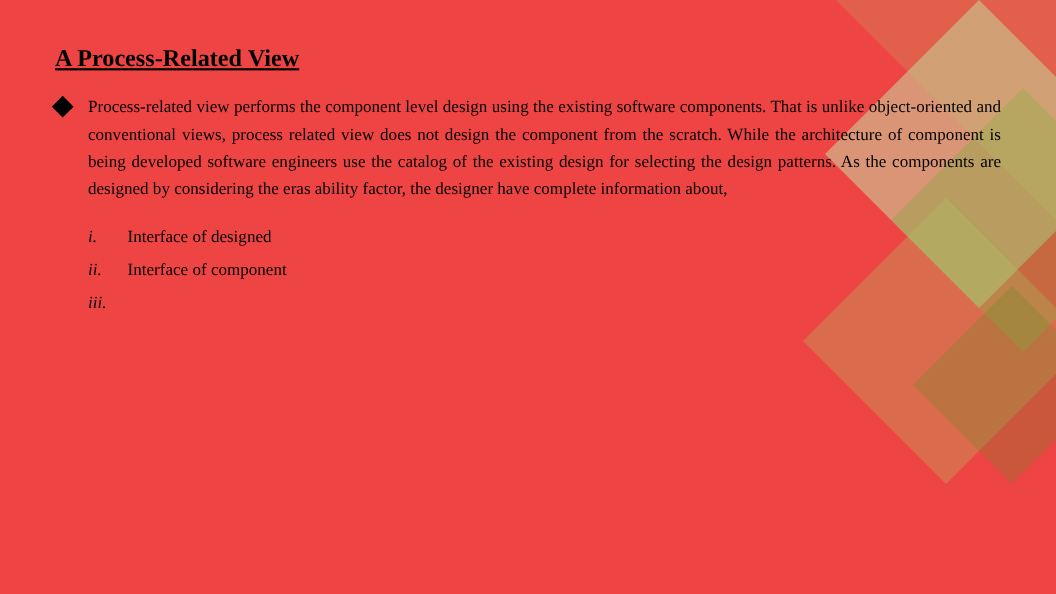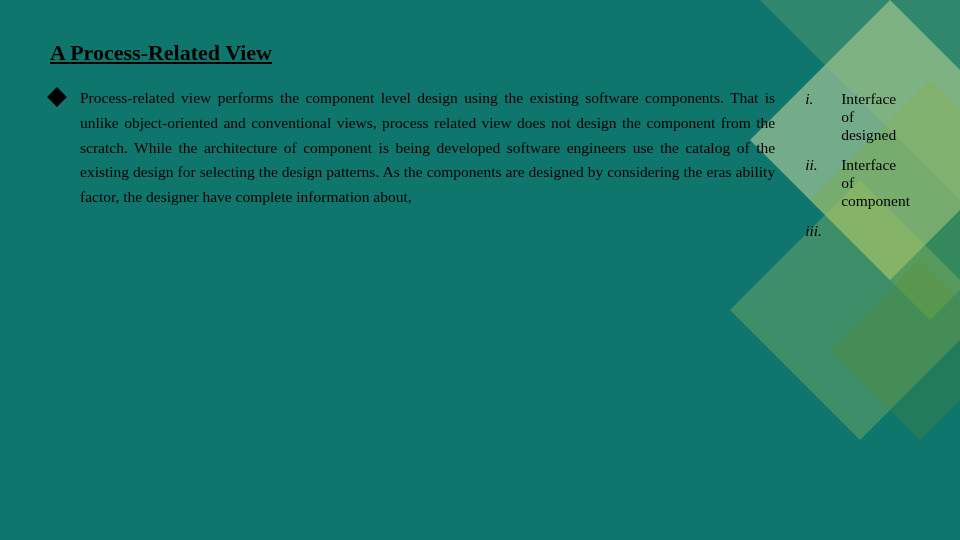--- a/index.html
+++ b/index.html
@@ -9,41 +9,41 @@
       height: 540px;
       background: #ffffff;
       font-family: 'Times New Roman', Times, serif;
       overflow: hidden;
       position: relative;
     }
 
     .slide-container {
       width: 960px;
       height: 540px;
-      background: #0f766e;
+      background: #ef4444;
       position: relative;
       padding: 40px 50px 30px 50px;
     }
 
     .content {
       position: relative;
       z-index: 1;
     }
 
     .slide-title {
       font-size: 22px;
       font-weight: bold;
       text-decoration: underline;
       color: #000000;
       margin-bottom: 20px;
     }
 
     .main-content {
       display: flex;
-      flex-direction: row;
+      flex-direction: column;
       gap: 0;
     }
 
     .bullet-section {
       display: flex;
       align-items: flex-start;
       margin-bottom: 18px;
     }
 
     .bullet-diamond {

